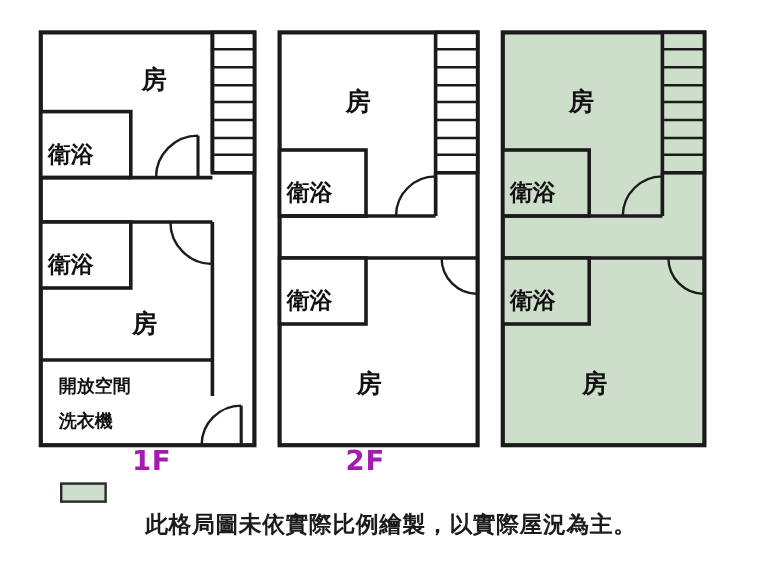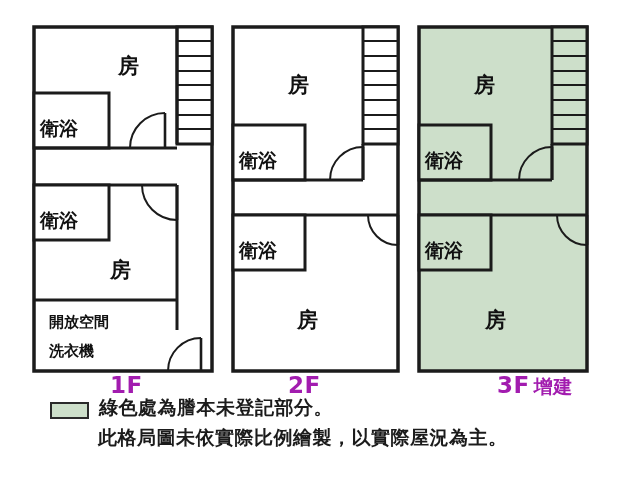--- a/index.html
+++ b/index.html
@@ -60,21 +60,21 @@
   .legend-text {
     font-size: 19px;
     font-weight: bold;
     color: #1b1b1b;
     margin-left: 10px;
     letter-spacing: 0.5px;
     white-space: nowrap;
   }
   .legend-row-2 {
     margin-top: 9px;
-    margin-left: 48px;
+    margin-left: 71px;
   }
   .legend-row-2 .legend-text {
     margin-left: 0;
   }
   .room-text {
     font-weight: bold;
     fill: #111111;
     font-family: "DejaVu Sans", "Liberation Sans", sans-serif;
   }
   .rt-big { font-size: 21px; }
@@ -211,27 +211,23 @@
     <text class="room-text rt-mid" x="425" y="257">衛浴</text>
     <text class="room-text rt-big" x="485" y="327">房</text>
   </svg>
 
   <div class="floor-label" style="left:110px; top:372px;">
     <span class="fl-num">1F</span>
   </div>
   <div class="floor-label" style="left:288px; top:372px;">
     <span class="fl-num">2F</span>
   </div>
-  <div class="floor-label" style="left:497px; top:372px;">
-    <span class="fl-num">3F</span><span class="fl-extra">增建</span>
-  </div>
 
   <div id="legend">
     <div class="legend-row">
       <div class="legend-swatch" style="background:#cddfca;"></div>
-      <div class="legend-text">綠色處為謄本未登記部分。</div>
     </div>
     <div class="legend-row legend-row-2">
       <div class="legend-text">此格局圖未依實際比例繪製，以實際屋況為主。</div>
     </div>
   </div>
 
 </div>
 
 </body></html>

